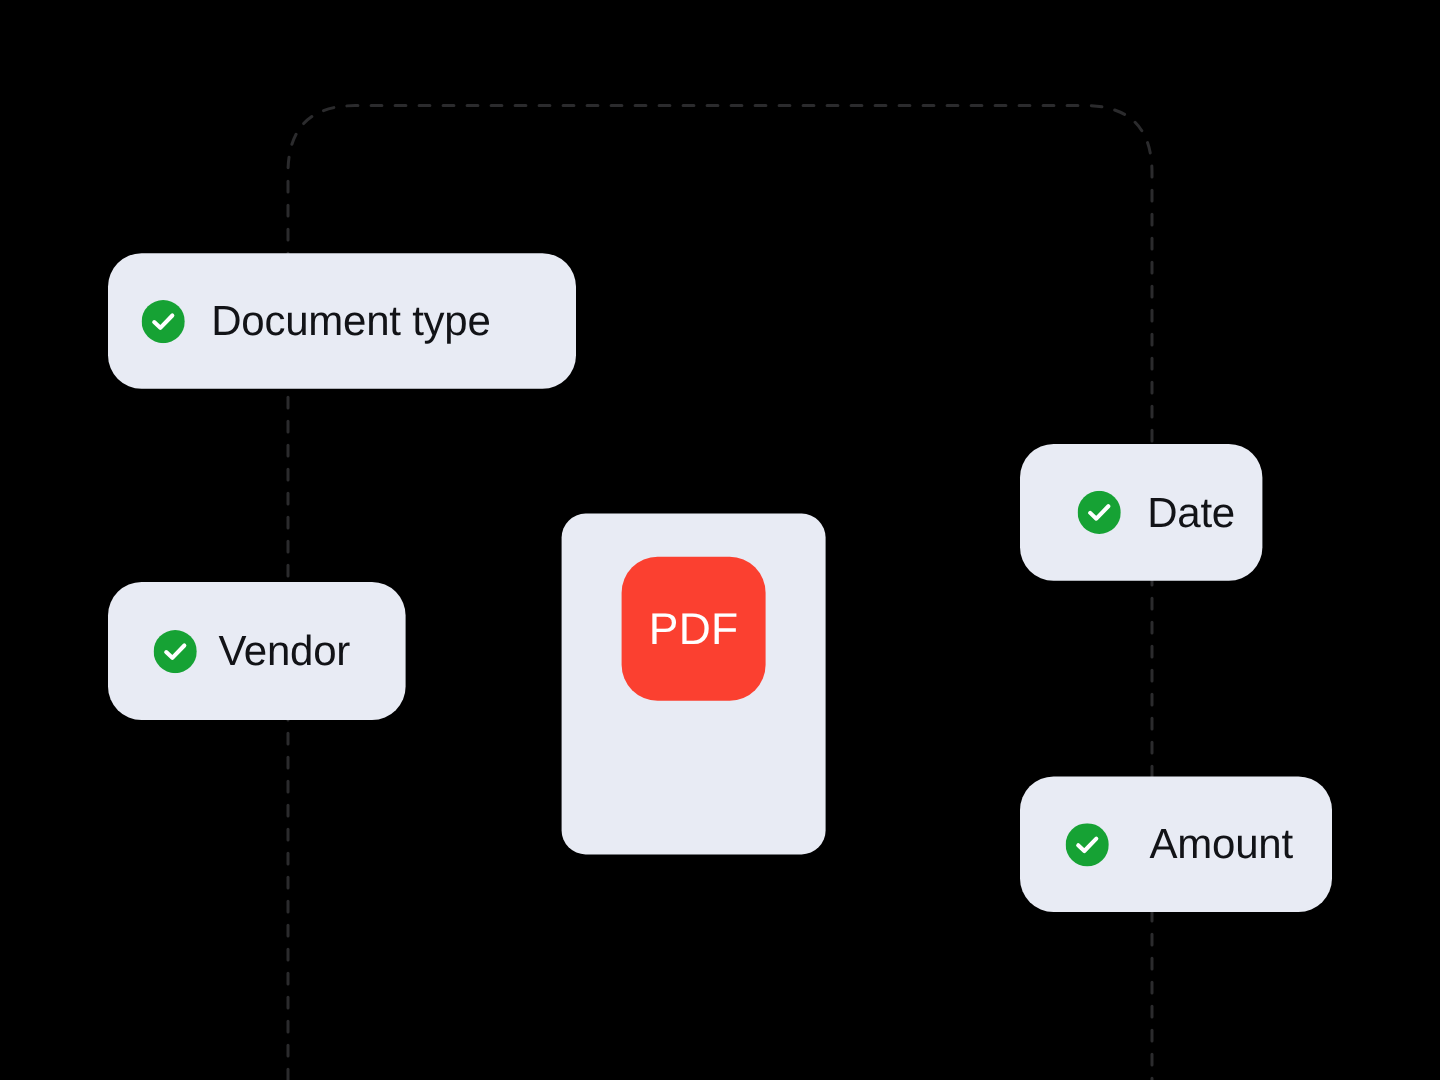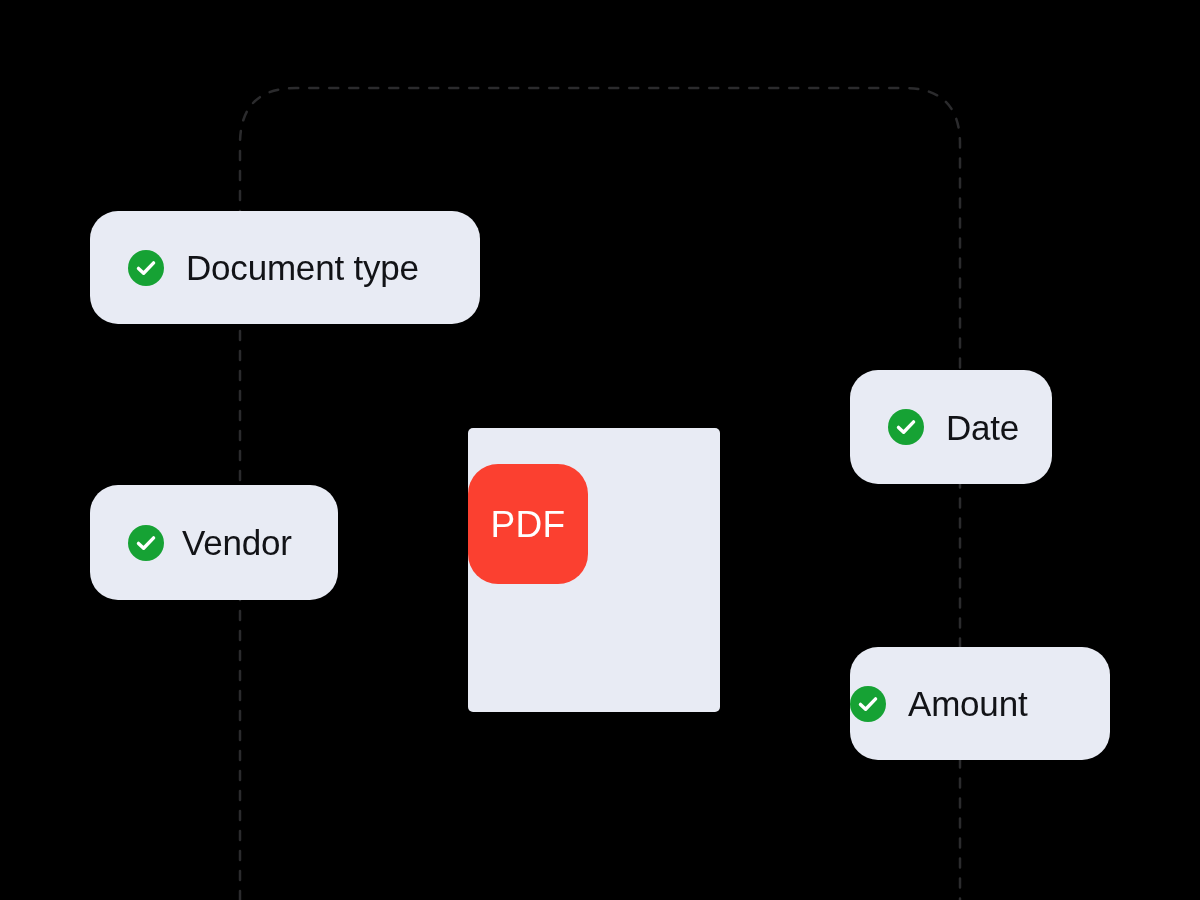--- a/index.html
+++ b/index.html
@@ -54,48 +54,48 @@
     color: #121317;
     font-size: 35px;
     line-height: 1;
     letter-spacing: -0.2px;
     white-space: nowrap;
   }
 
   
   #chip-document-type {
     left: 90px;  top: 211px;  width: 390px; height: 113px;
-    padding-left: 38px; gap: 22px;
+    padding-left: 28px; gap: 22px;
   }
   #chip-vendor {
     left: 90px;  top: 485px;  width: 248px; height: 115px;
     padding-left: 38px; gap: 18px;
   }
   #chip-date {
     left: 850px; top: 370px;  width: 202px; height: 114px;
-    padding-left: 38px; gap: 22px;
+    padding-left: 48px; gap: 22px;
   }
   #chip-amount {
     left: 850px; top: 647px;  width: 260px; height: 113px;
-    gap: 22px;
+    padding-left: 38px; gap: 34px;
   }
 
   
   #file-card {
     position: absolute;
     z-index: 4;
     left: 468px;
     top: 428px;
-    width: 252px;
+    width: 220px;
     height: 284px;
     background: #E8EBF4;
-    border-radius: 5px;
+    border-radius: 20px;
     display: flex;
     flex-direction: column;
-    align-items: flex-start;
+    align-items: center;
     box-sizing: border-box;
     padding-top: 36px;
   }
 
   #file-type-badge {
     width: 120px;
     height: 120px;
     border-radius: 30px;
     background: #FB4030;
     display: flex;

